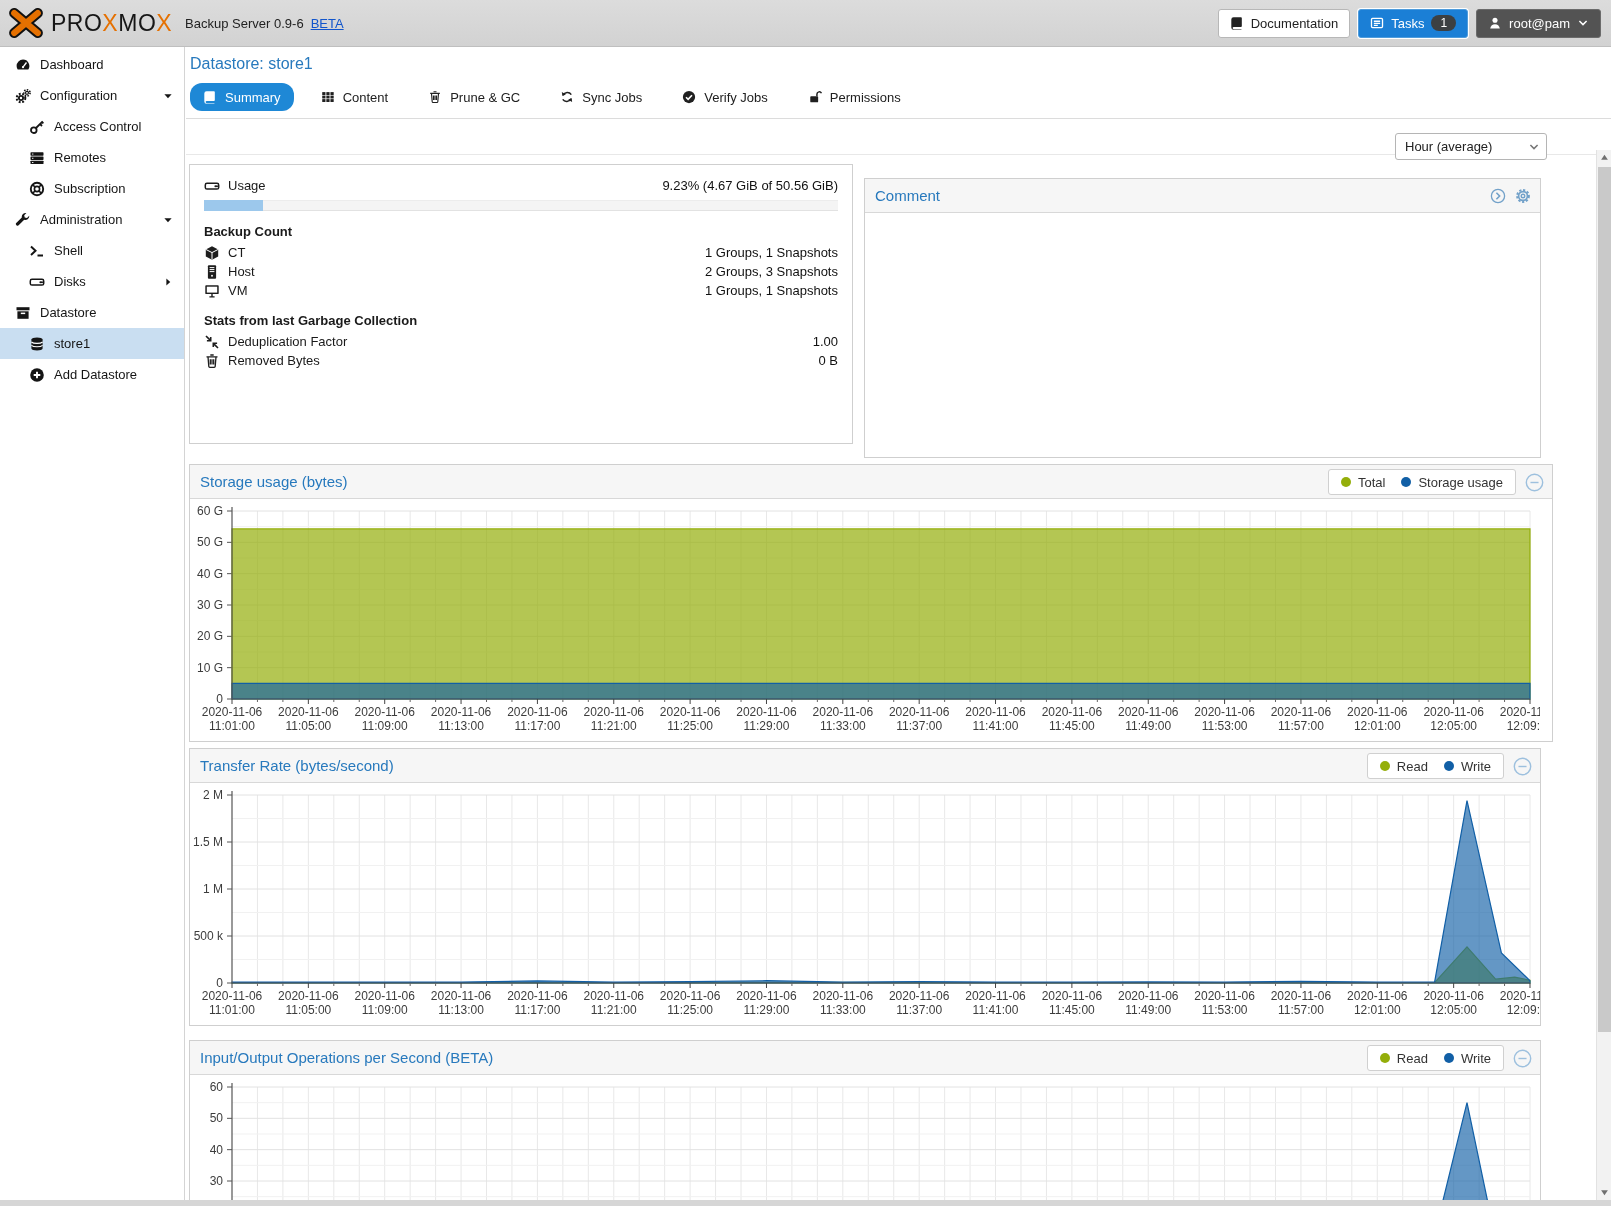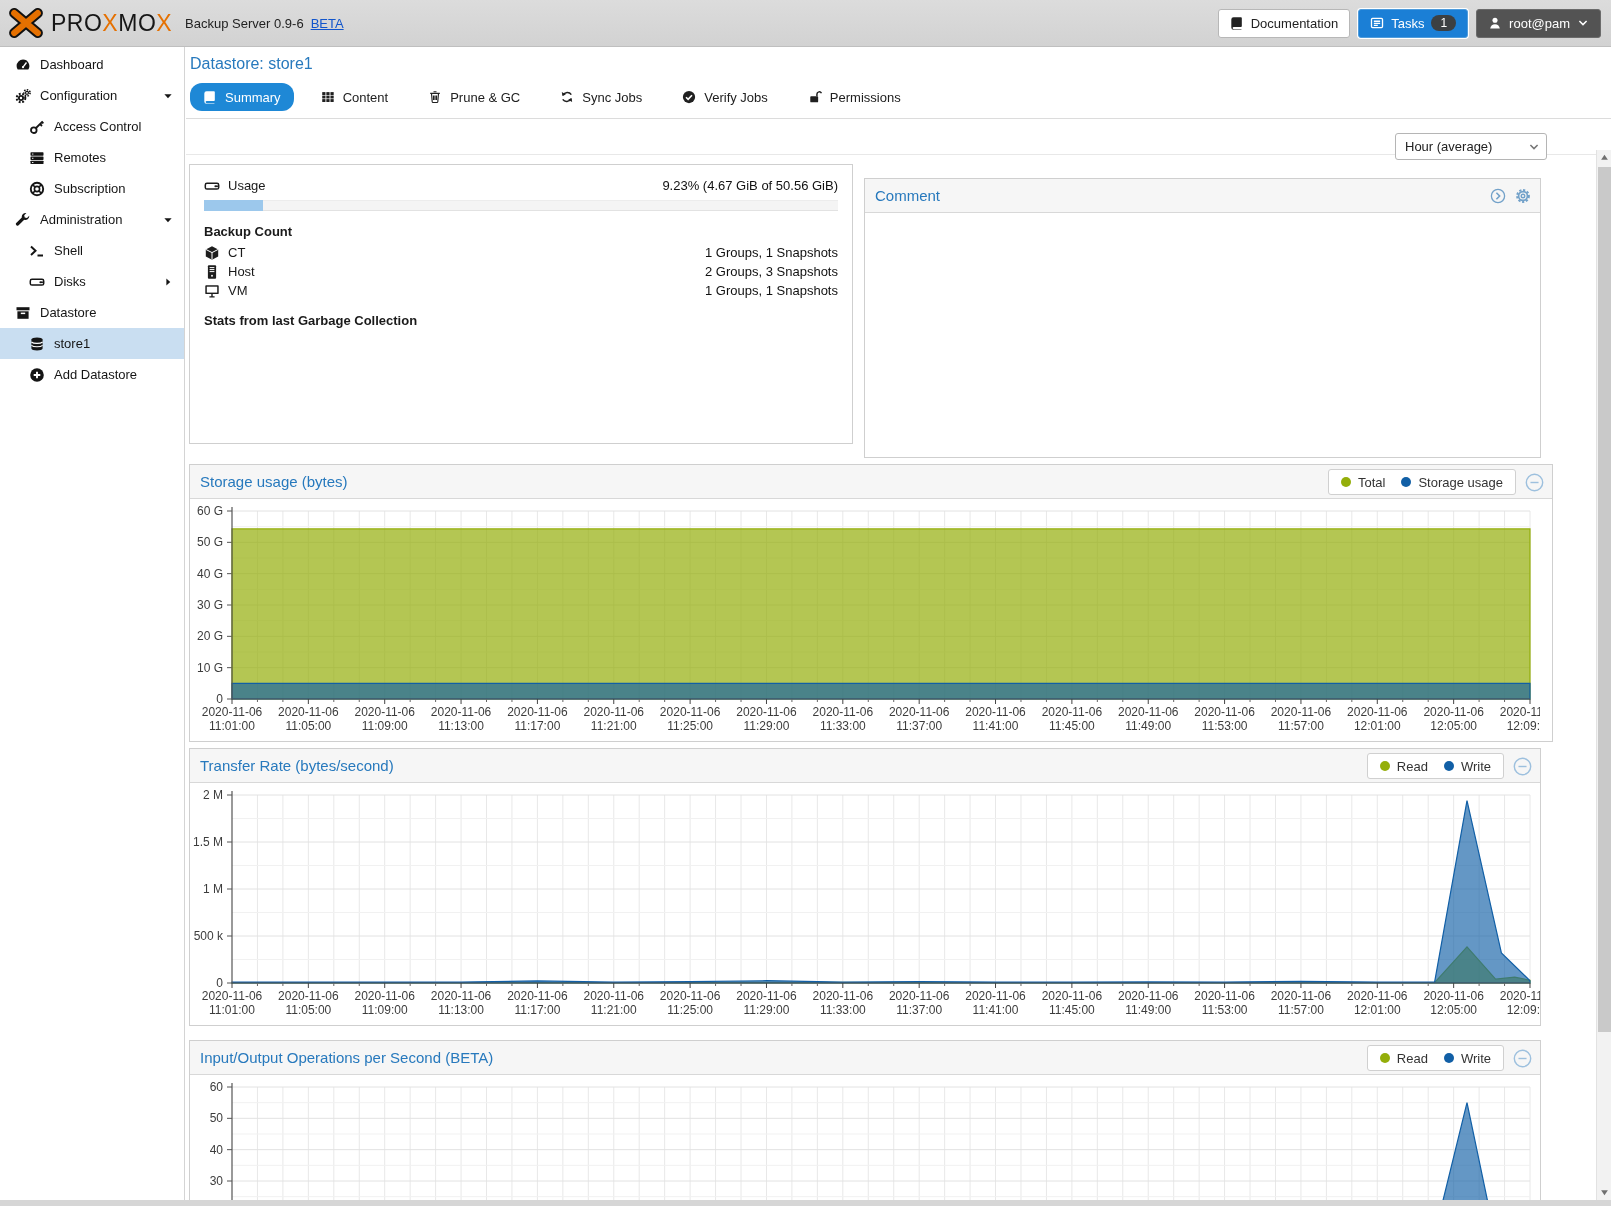--- a/index.html
+++ b/index.html
@@ -411,20 +411,40 @@
                   <rect x="1.3" y="2.2" width="13.4" height="8.9" rx=".9" fill="currentColor"></rect>
                   <rect x="2.8" y="3.7" width="10.4" height="5.9" fill="#fff"></rect>
                   <path d="M5.4 13.9h5.2M8 11.1v2.8" stroke="currentColor" stroke-width="1.4" fill="none"></path>
                 </svg>
               </span>
               <span class="lab">VM</span>
               <span class="val">1 Groups, 1 Snapshots</span>
             </div>
           </div>
         <div class="shead">Stats from last Garbage Collection</div>
+        <div id="gc-rows">
+            <div class="srow">
+              <span class="i i16">
+                <svg viewBox="0 0 16 16" fill="none" stroke="currentColor" stroke-width="1.6">
+                  <path d="M2 2l4.4 4.4M6.7 2.9v3.8H2.9M14 14 9.6 9.6M9.3 13.1V9.3h3.8"></path>
+                </svg>
+              </span>
+              <span class="lab">Deduplication Factor</span>
+              <span class="val">1.00</span>
+            </div>
+            <div class="srow">
+              <span class="i i16">
+                <svg viewBox="0 0 16 16" fill="none" stroke="currentColor" stroke-width="1.3">
+                  <path d="M2.5 3.9h11M6.3 2h3.4M4 3.9l.8 9.5a1 1 0 0 0 1 .9h4.4a1 1 0 0 0 1-.9l.8-9.5M6.3 6.3v5.2M8 6.3v5.2M9.7 6.3v5.2"></path>
+                </svg>
+              </span>
+              <span class="lab">Removed Bytes</span>
+              <span class="val">0 B</span>
+            </div>
+          </div>
       </div>
     </div>
 
     <div class="panel" id="panel-comment">
       <div class="panel-hd">
         <span class="ptitle">Comment</span>
         <span class="hd-tools">
           <span class="i i16">
               <svg viewBox="0 0 16 16" fill="none" stroke="currentColor">
                 <circle cx="8" cy="8" r="6.6" stroke-width="1.3"></circle>

